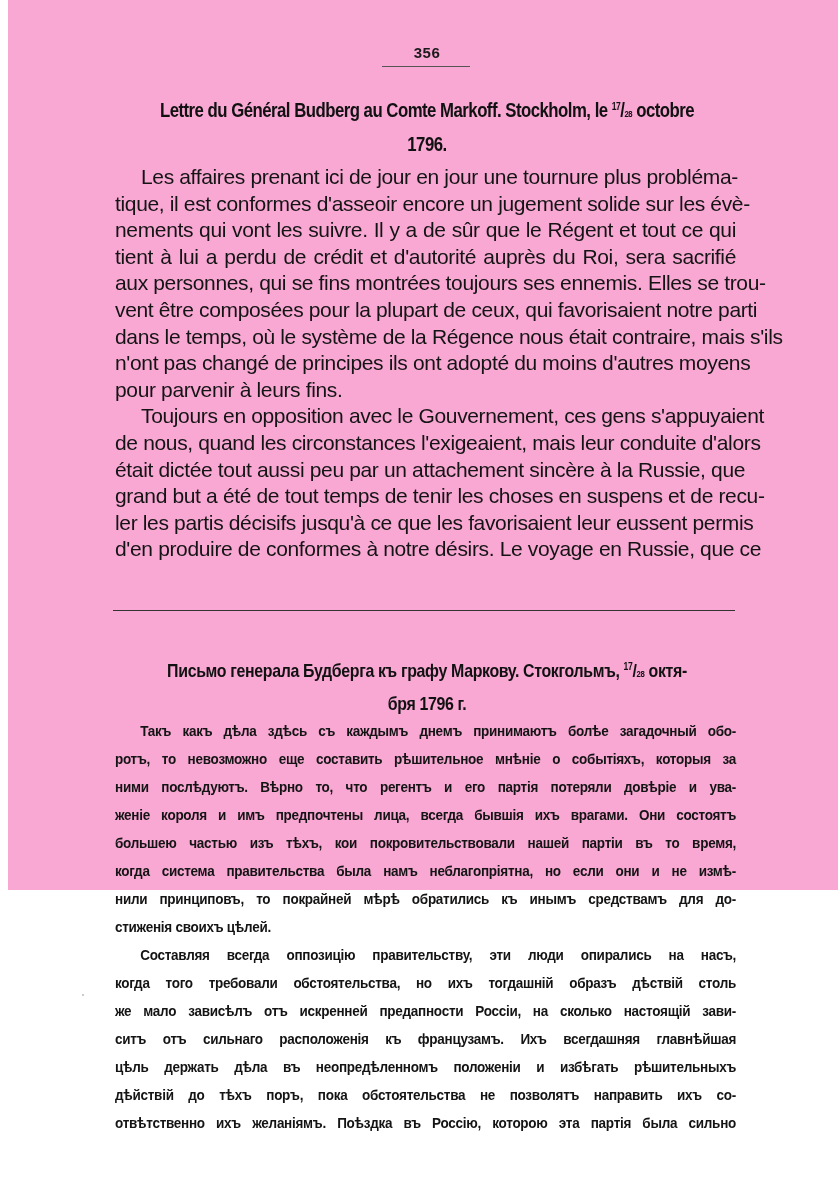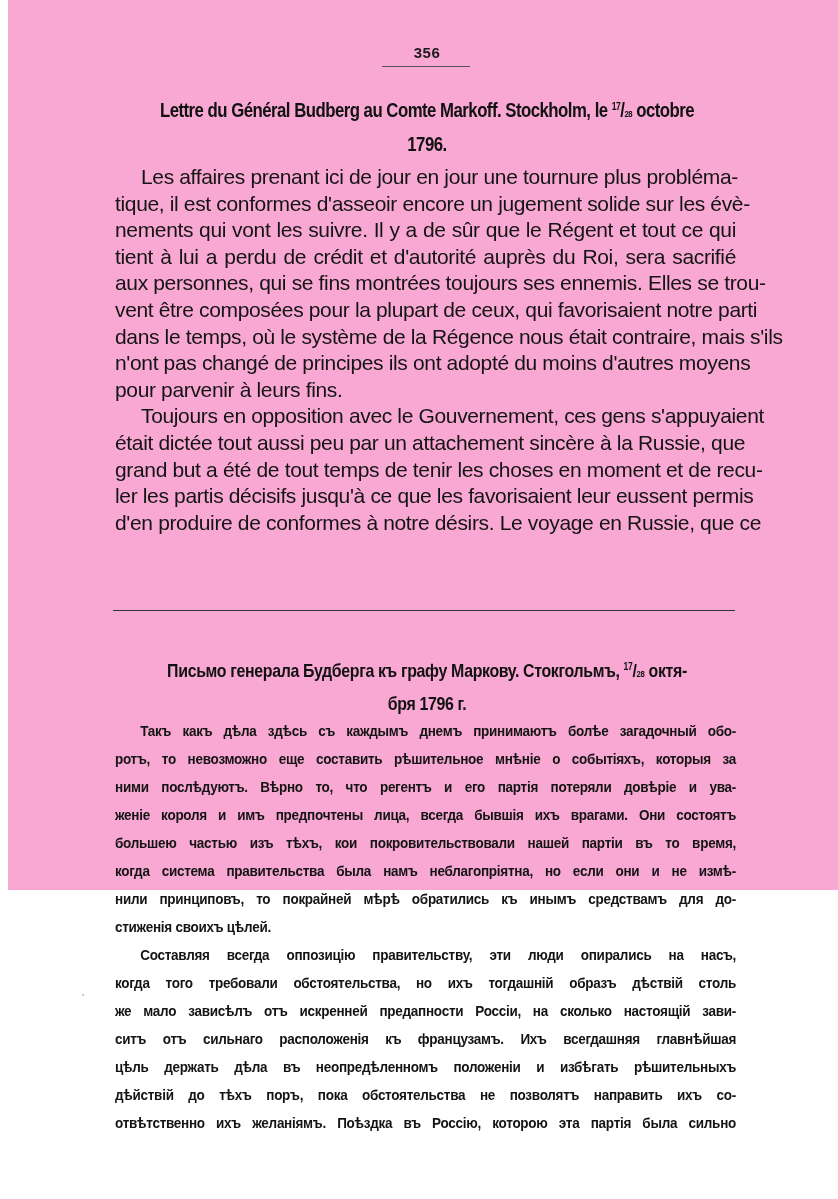--- a/index.html
+++ b/index.html
@@ -71,22 +71,23 @@
       <span class="line">nements qui vont les suivre. Il y a de sûr que le Régent et tout ce qui</span>
       <span class="line">tient à lui a perdu de crédit et d'autorité auprès du Roi, sera sacrifié</span>
       <span class="line">aux personnes, qui se fins montrées toujours ses ennemis. Elles se trou-</span>
       <span class="line">vent être composées pour la plupart de ceux, qui favorisaient notre parti</span>
       <span class="line">dans le temps, où le système de la Régence nous était contraire, mais s'ils</span>
       <span class="line">n'ont pas changé de principes ils ont adopté du moins d'autres moyens</span>
       <span class="line last">pour parvenir à leurs fins.</span>
     </div>
     <div>
       <span class="line indent">Toujours en opposition avec le Gouvernement, ces gens s'appuyaient</span>
+      <span class="line">de nous, quand les circonstances l'exigeaient, mais leur conduite d'alors</span>
       <span class="line">était dictée tout aussi peu par un attachement sincère à la Russie, que</span>
-      <span class="line">grand but a été de tout temps de tenir les choses en moment et de recu-</span>
+      <span class="line">grand but a été de tout temps de tenir les choses en suspens et de recu-</span>
       <span class="line">ler les partis décisifs jusqu'à ce que les favorisaient leur eussent permis</span>
       <span class="line">d'en produire de conformes à notre désirs. Le voyage en Russie, que ce</span>
     </div>
   </div>
 
   <div class="section-rule"></div>
 
   <div class="heading heading-ru">
     <div>
       <span>Письмо генерала Будберга къ графу Маркову. Стокгольмъ, </span><span class="sup">17</span><span>/</span><span class="sup" style="vertical-align:0;font-size:9px">28</span><span> октя-</span>

